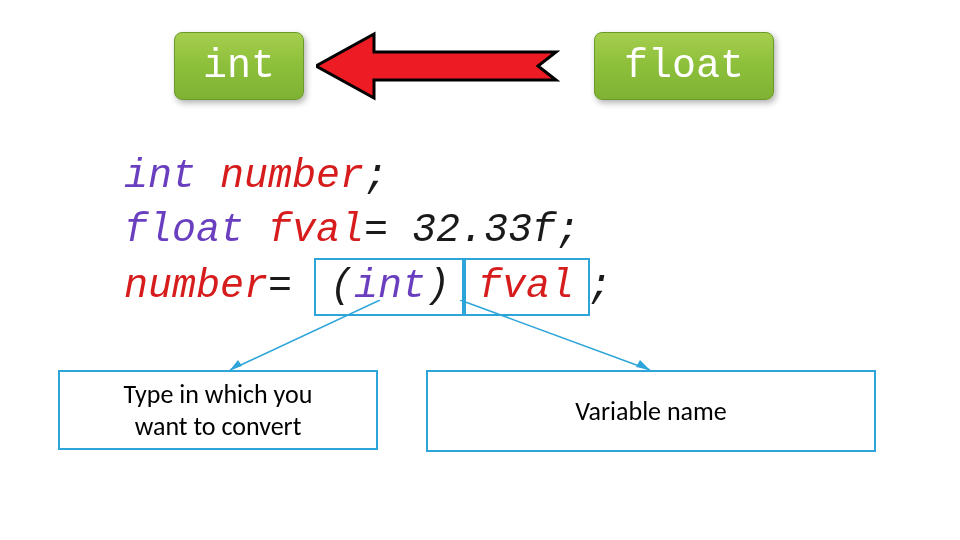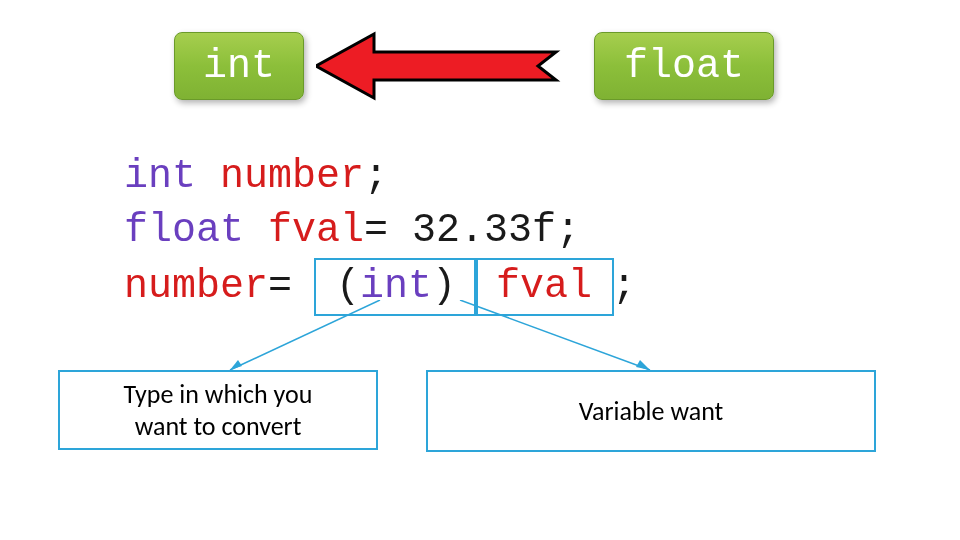--- a/index.html
+++ b/index.html
@@ -34,27 +34,28 @@
     height: 72px;
   }
   .code {
     position: absolute;
     top: 150px;
     left: 124px;
     font-family: Consolas, 'Courier New', monospace;
     font-size: 40px;
     line-height: 1.35;
     color: #1a1a1a;
+    font-style: italic;
   }
   .kw-type { color: #6a3fbf; }
   .var-red { color: #d61c1c; }
   .cast-box {
     display: inline-block;
     border: 2px solid #2da5d9;
-    padding: 0 20px;
+    padding: 0 14px;
     margin: 0 -2px;
   }
   .callout {
     position: absolute;
     border: 2px solid #2da5d9;
     background: #ffffff;
     text-align: center;
     font-size: 26px;
     line-height: 1.25;
     display: flex;
@@ -106,14 +107,14 @@
 <svg class="connector" style="top:300px; left:440px; width:260px; height:80px;" viewBox="0 0 260 80">
   <line x1="20" y1="0" x2="210" y2="70" stroke="#2da5d9" stroke-width="1.5"></line>
   <polygon points="210,70 200,60 196,67" fill="#2da5d9"></polygon>
 </svg>
 
 <div class="callout callout-left">
   <div>Type in which you</div>
   <div>want to convert</div>
 </div>
 <div class="callout callout-right">
-  <div>Variable want</div>
+  <div>Variable name</div>
 </div>
 
 </body></html>

